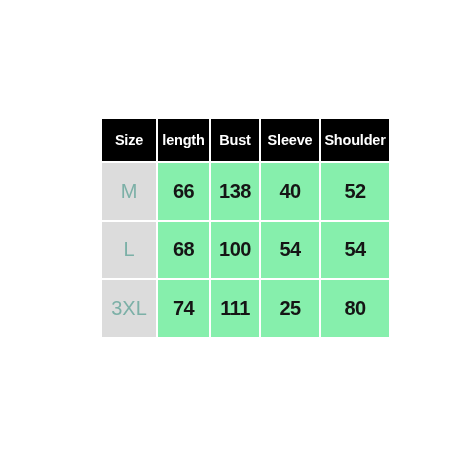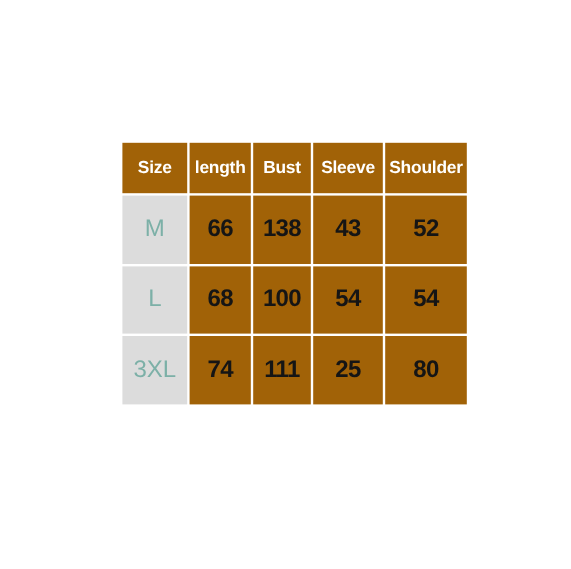--- a/index.html
+++ b/index.html
@@ -32,36 +32,36 @@
     margin: -2px 0 0 -2px;
   }
 
   table.size-chart col.c-size     { width: 54px; }
   table.size-chart col.c-length   { width: 51px; }
   table.size-chart col.c-bust     { width: 48px; }
   table.size-chart col.c-sleeve   { width: 58px; }
   table.size-chart col.c-shoulder { width: 68px; }
 
   thead th {
-    background: #a16207;
+    background: #000000;
     color: #ffffff;
     font-size: 14.5px;
     font-weight: bold;
     letter-spacing: -0.2px;
     height: 42px;
     padding: 0;
     text-align: center;
     vertical-align: middle;
     font-family: "Liberation Sans", "DejaVu Sans", sans-serif;
     font-stretch: condensed;
     white-space: nowrap;
   }
 
   tbody td {
-    background: #a16207;
+    background: #86efac;
     color: #151515;
     font-size: 20px;
     font-weight: bold;
     height: 34px;
     padding: 0;
     text-align: center;
     vertical-align: middle;
     letter-spacing: -0.5px;
     font-family: "Liberation Sans", "DejaVu Sans", sans-serif;
     white-space: nowrap;
@@ -94,21 +94,21 @@
         <th>Bust</th>
         <th>Sleeve</th>
         <th>Shoulder</th>
       </tr>
     </thead>
     <tbody>
       <tr>
         <td class="size-cell">M</td>
         <td>66</td>
         <td>138</td>
-        <td>43</td>
+        <td>40</td>
         <td>52</td>
       </tr>
       <tr>
         <td class="size-cell">L</td>
         <td>68</td>
         <td>100</td>
         <td>54</td>
         <td>54</td>
       </tr>
       <tr>

